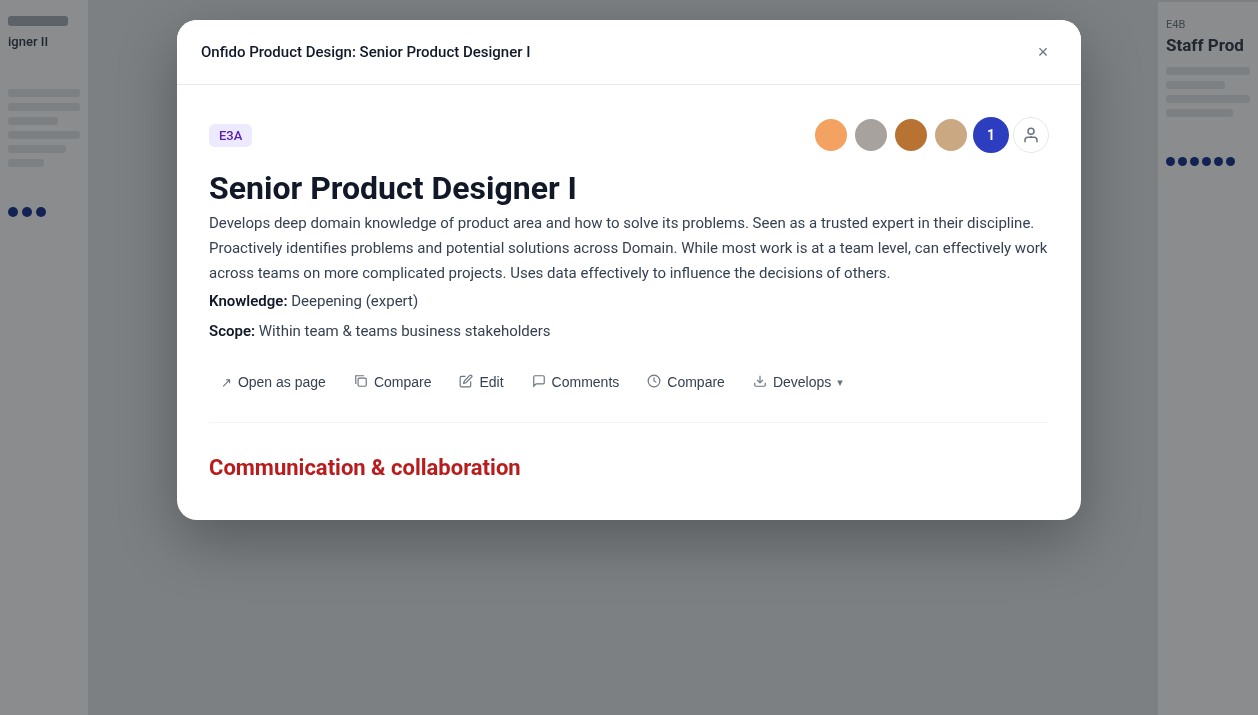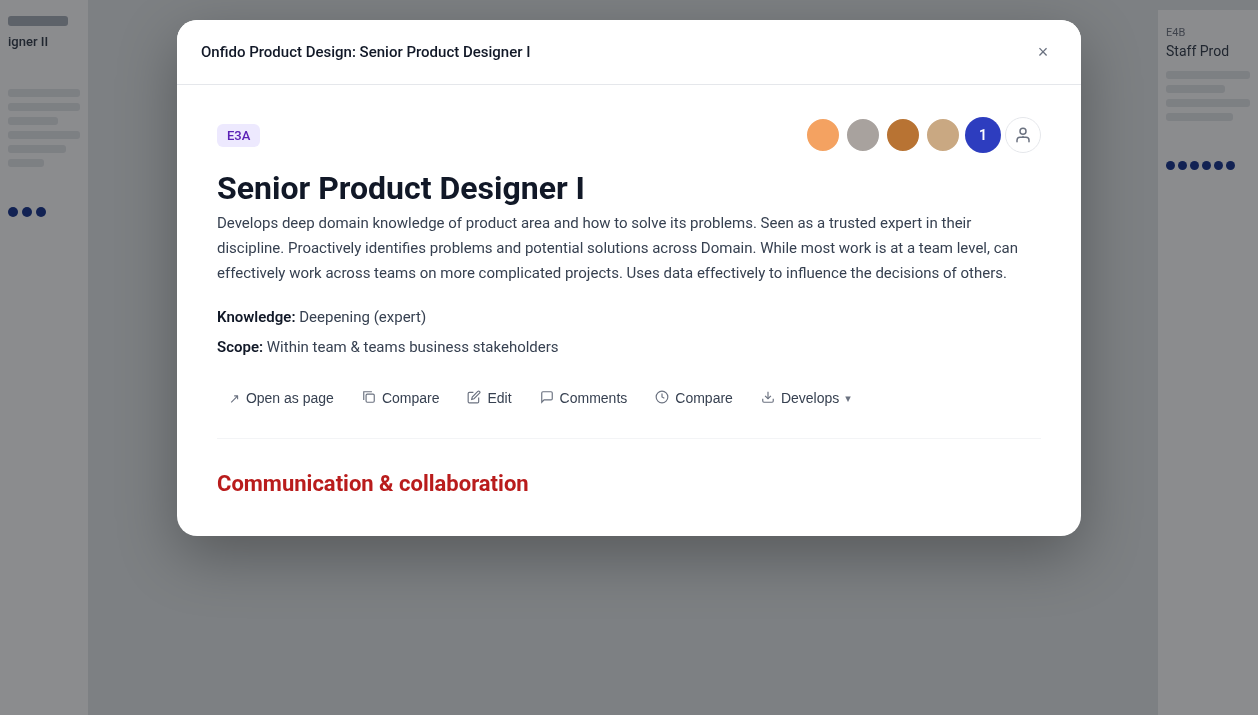--- a/index.html
+++ b/index.html
@@ -61,21 +61,21 @@
       cursor: pointer;
       display: flex;
       align-items: center;
       justify-content: center;
       color: #6b7280;
       font-size: 18px;
       border-radius: 4px;
     }
 
     .modal-body {
-      padding: 32px 40px 40px;
+      padding: 32px 32px 40px;
     }
 
     
     .meta-row {
       display: flex;
       align-items: center;
       justify-content: space-between;
       margin-bottom: 16px;
     }
 
@@ -135,21 +135,21 @@
       color: #111827;
       margin-bottom: 4px;
       line-height: 1.2;
     }
 
     
     .role-description {
       font-size: 15px;
       line-height: 1.65;
       color: #374151;
-      margin-bottom: 20px;
+      margin-bottom: 4px;
     }
 
     
     .meta-item {
       font-size: 15px;
       color: #374151;
       margin-bottom: 8px;
       line-height: 1.5;
     }
 
@@ -219,24 +219,24 @@
     <div style="height:8px;background:#d1d5db;border-radius:3px;margin-bottom:6px;width:50%;"></div>
 
     <div style="display:flex;gap:4px;margin-top:40px;">
       <div style="width:10px;height:10px;border-radius:50%;background:#1e3a8a;"></div>
       <div style="width:10px;height:10px;border-radius:50%;background:#1e3a8a;"></div>
       <div style="width:10px;height:10px;border-radius:50%;background:#1e3a8a;"></div>
     </div>
   </div>
 </div>
 
-<div style="position:absolute;right:0;top:10px;width:100px;bottom:0;background:rgba(255,255,255,0.5);overflow:hidden;">
+<div style="position:absolute;right:0;top:2px;width:100px;bottom:0;background:rgba(255,255,255,0.5);overflow:hidden;">
   <div style="padding:16px 8px;">
     <div style="font-size:11px;color:#6b7280;margin-bottom:4px;">E4B</div>
-    <div style="font-size:14px;color:#374151;font-weight:400;">Staff Prod</div>
+    <div style="font-size:17px;color:#374151;font-weight:700;">Staff Prod</div>
     <div style="height:8px;background:#d1d5db;border-radius:3px;margin-top:12px;margin-bottom:6px;"></div>
     <div style="height:8px;background:#d1d5db;border-radius:3px;margin-bottom:6px;width:70%;"></div>
     <div style="height:8px;background:#d1d5db;border-radius:3px;margin-bottom:6px;"></div>
     <div style="height:8px;background:#d1d5db;border-radius:3px;margin-bottom:6px;width:80%;"></div>
 
     <div style="display:flex;gap:3px;margin-top:40px;flex-wrap:wrap;">
       <div style="width:9px;height:9px;border-radius:50%;background:#1e3a8a;"></div>
       <div style="width:9px;height:9px;border-radius:50%;background:#1e3a8a;"></div>
       <div style="width:9px;height:9px;border-radius:50%;background:#1e3a8a;"></div>
       <div style="width:9px;height:9px;border-radius:50%;background:#1e3a8a;"></div>

